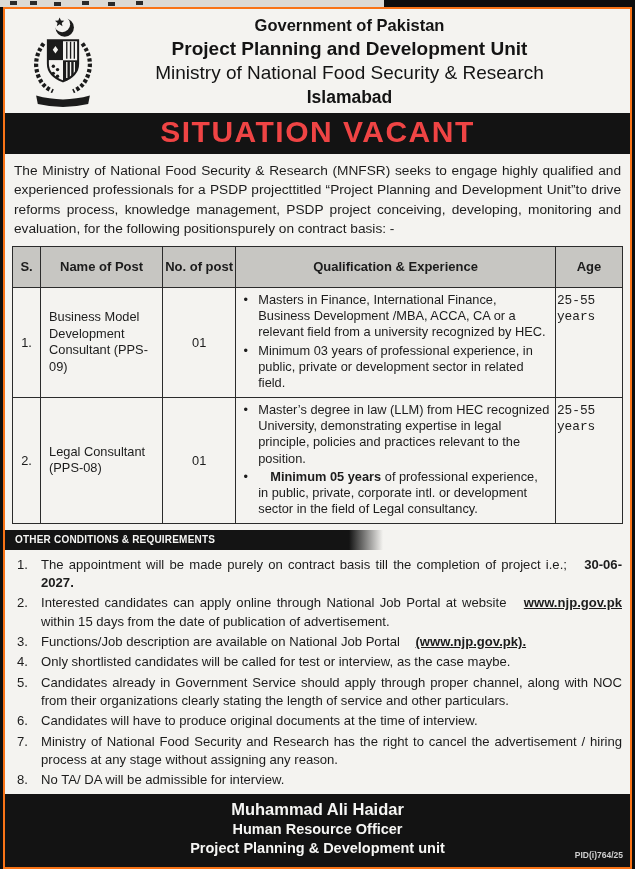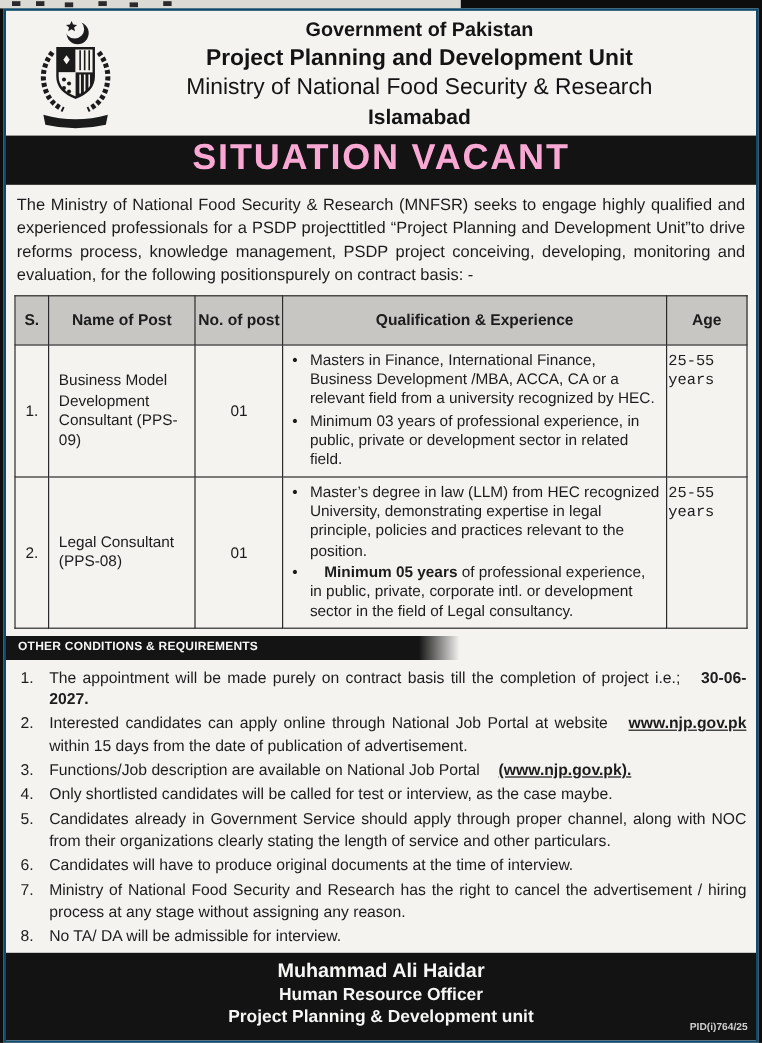--- a/index.html
+++ b/index.html
@@ -3,32 +3,32 @@
 <meta charset="utf-8">
 <style>
   html,body{margin:0;padding:0;}
   body{width:635px;height:869px;background:#0d0d0d;font-family:"Liberation Sans",sans-serif;overflow:hidden;}
   .page{position:relative;width:635px;height:869px;background:#0d0d0d;}
   .top-strip{height:7px;display:flex;}
   .strip-left{width:60.5%;background:#dcdad5;position:relative;overflow:hidden;}
   .strip-left::before{content:"";position:absolute;left:10px;top:1px;width:7px;height:4px;background:#2a2a2a;
     box-shadow:20px 0 0 #2a2a2a,44px 1px 0 #2a2a2a,72px 0 0 #2a2a2a,98px 1px 0 #2a2a2a,126px 0 0 #2a2a2a;}
   .strip-right{flex:1;background:#0d0d0d;}
-  .ad{position:absolute;left:3px;right:3px;top:7px;bottom:0;background:#f4f3f0;border:2px solid #0c4a6e;
+  .ad{position:absolute;left:3px;right:3px;top:7px;bottom:0;background:#f4f3f0;border:2px solid #f97316;
     display:flex;flex-direction:column;overflow:hidden;}
   
   .header{display:flex;align-items:center;padding:5px 10px 3px 16px;}
   .emblem{width:84px;height:96px;flex:0 0 auto;}
   .header-lines{flex:1;text-align:center;color:#141414;padding-right:26px;line-height:1.3;}
   .h-line-0{font-size:16.5px;font-weight:bold;display:block;}
   .h-line-1{font-size:19px;font-weight:bold;display:block;}
   .h-line-2{font-size:19px;font-weight:normal;display:block;}
   .h-line-3{font-size:17.5px;font-weight:bold;display:block;}
   
-  .banner{background:#131313;color:#f9a8d4;text-align:center;font-weight:bold;font-size:30px;
+  .banner{background:#131313;color:#ef4444;text-align:center;font-weight:bold;font-size:30px;
     letter-spacing:1.5px;padding:2px 0 5px;}
   
   .intro{margin:0;padding:7px 9px 5px;font-size:13.7px;line-height:1.42;text-align:justify;color:#1c1c1c;}
   
   table.jobs{width:calc(100% - 14px);margin:2px 7px 0;border-collapse:collapse;table-layout:fixed;}
   .jobs th,.jobs td{border:1.6px solid #2b2b2b;color:#1c1c1c;}
   .jobs th{background:#c7c6c2;font-size:13px;padding:2px 2px;height:36px;line-height:1.25;}
   .jobs td{font-size:12.8px;}
   .row-0{height:110px;}
   .row-1{height:124px;}

